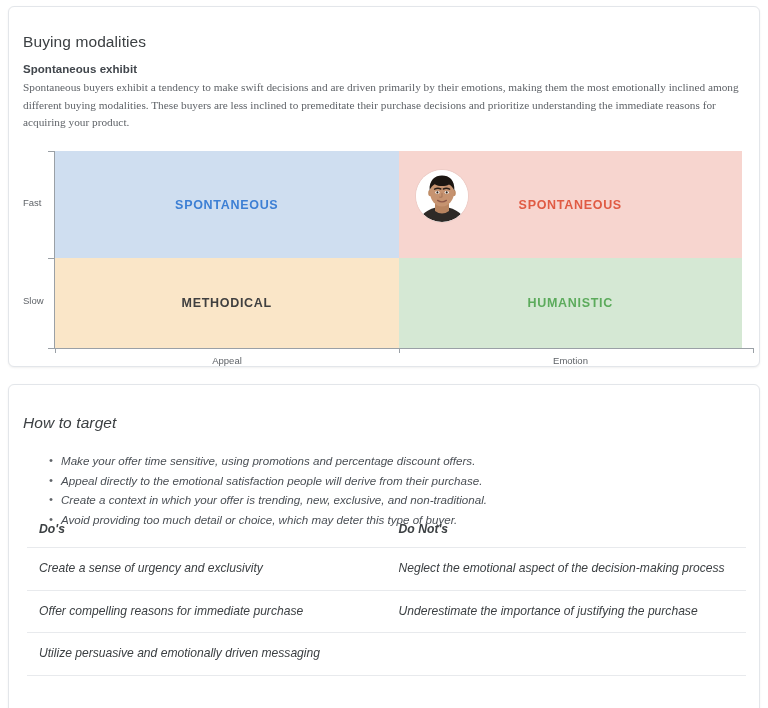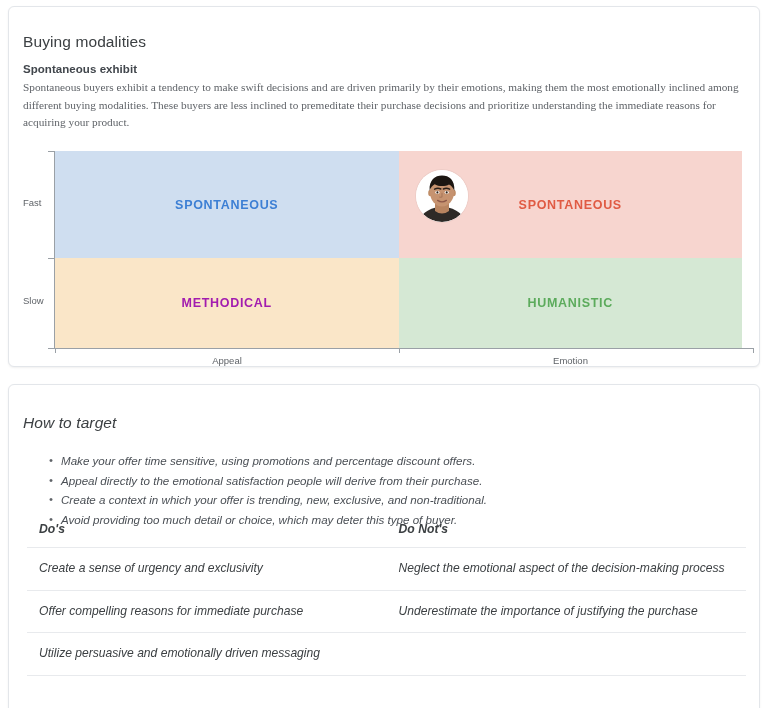--- a/index.html
+++ b/index.html
@@ -268,21 +268,21 @@
 
                 <path d="M26 23.4 v3.4 q-1.3 0.9 -2.3 0.2" stroke="#a8775a" stroke-width="1.1" fill="none" stroke-linecap="round"></path>
 
                 <path d="M21.6 30.4 q4.4 3 8.8 0" stroke="#8d5748" stroke-width="1.3" fill="none" stroke-linecap="round"></path>
               </g>
             </svg>
           </div>
           <span>SPONTANEOUS</span>
         </div>
 
-        <div class="quad" id="q-methodical" style="background: rgb(250, 230, 200); color: #a21caf;">
+        <div class="quad" id="q-methodical" style="background: rgb(250, 230, 200); color: #404040;">
           <span>METHODICAL</span>
         </div>
 
         <div class="quad" id="q-humanistic" style="background: rgb(213, 232, 212); color: rgb(92, 171, 92); justify-content: center;">
           <span>HUMANISTIC</span>
         </div>
 
       </div>
     </div>
   </section>

